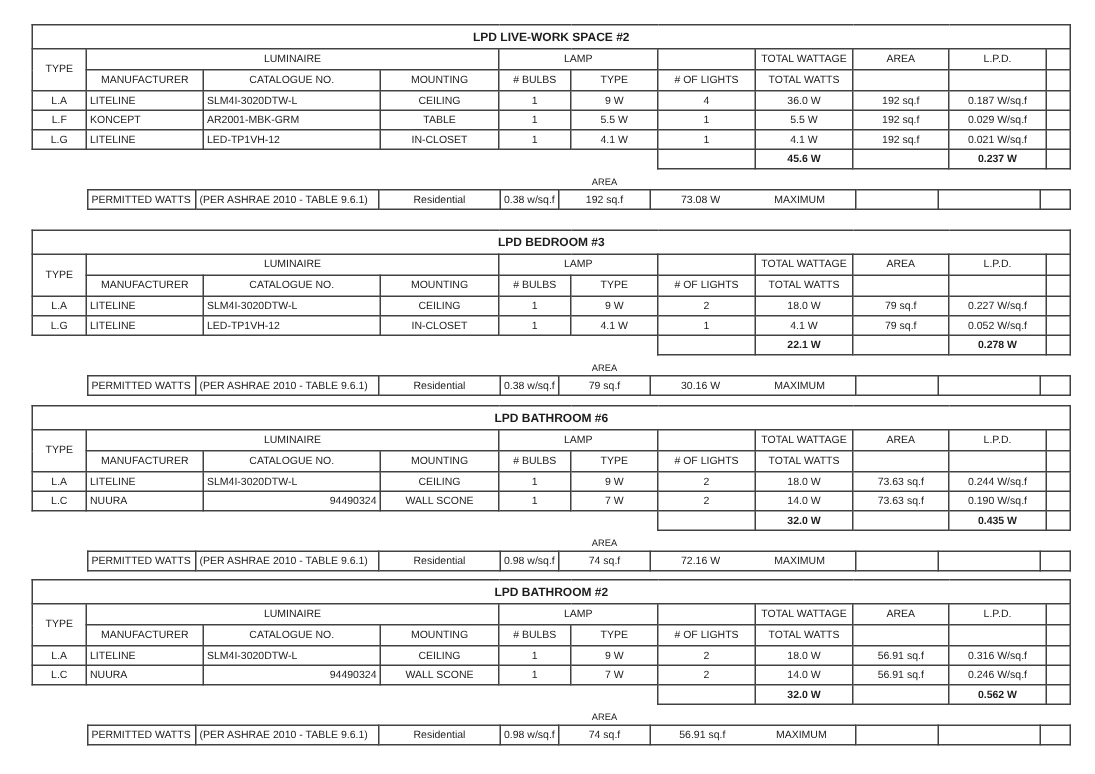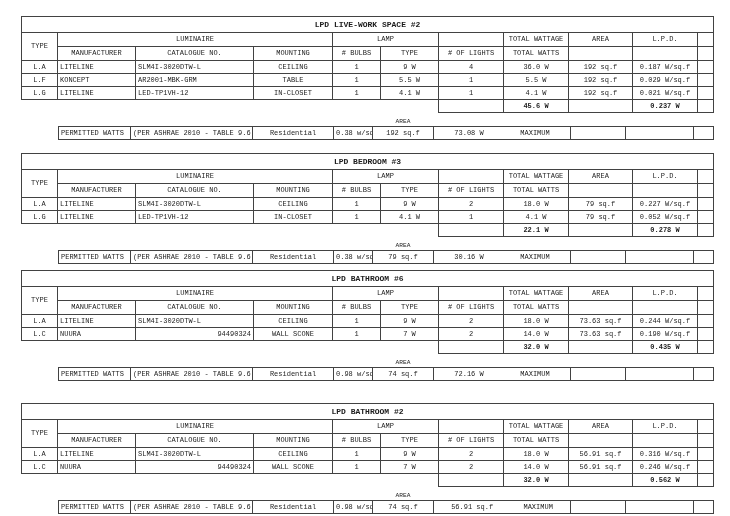--- a/index.html
+++ b/index.html
@@ -1,17 +1,17 @@
 <!DOCTYPE html>
 <html><head>
 <meta charset="utf-8">
 <style>
   html,body{margin:0;padding:0;background:#e8e8e8;}
   .page{position:relative;width:730px;height:516px;background:#ffffff;overflow:hidden;
-        font-family:Liberation Mono, monospace;color:#1c1c1c;}
+        font-family:Liberation Sans, sans-serif;color:#1c1c1c;}
   .tbl-block{position:absolute;left:21px;width:692px;}
   table{border-collapse:collapse;table-layout:fixed;}
   table.main{width:692px;}
   table.foot{width:655px;margin-left:37px;margin-top:3px;}
   td{border:1px solid #424242;font-size:7px;line-height:1;text-align:center;
      padding:0 2px;overflow:hidden;white-space:nowrap;vertical-align:middle;}
   tr.title-row td{height:15px;font-weight:bold;font-size:8px;}
   tr.h td{height:13px;}
   tr.b td{height:12px;}
   tr.t td{height:12px;}
@@ -379,21 +379,21 @@
               </div>
             </td>
         <td></td>
         <td></td>
         <td></td>
       </tr>
     </tbody>
       </table>
   </div>
 
-  <div class="tbl-block" style="top:403px">
+  <div class="tbl-block" style="top:386px">
     <table class="main">
       <colgroup>
           <col style="width:36px">
           <col style="width:78px">
           <col style="width:118px">
           <col style="width:79px">
           <col style="width:48px">
           <col style="width:58px">
           <col style="width:65px">
           <col style="width:65px">

